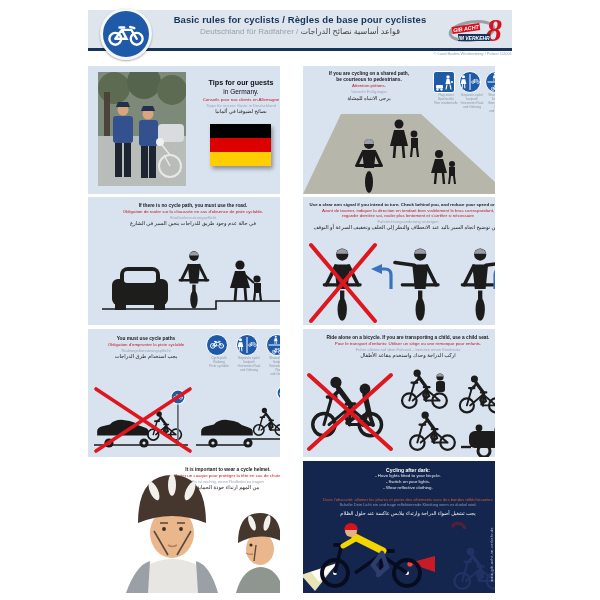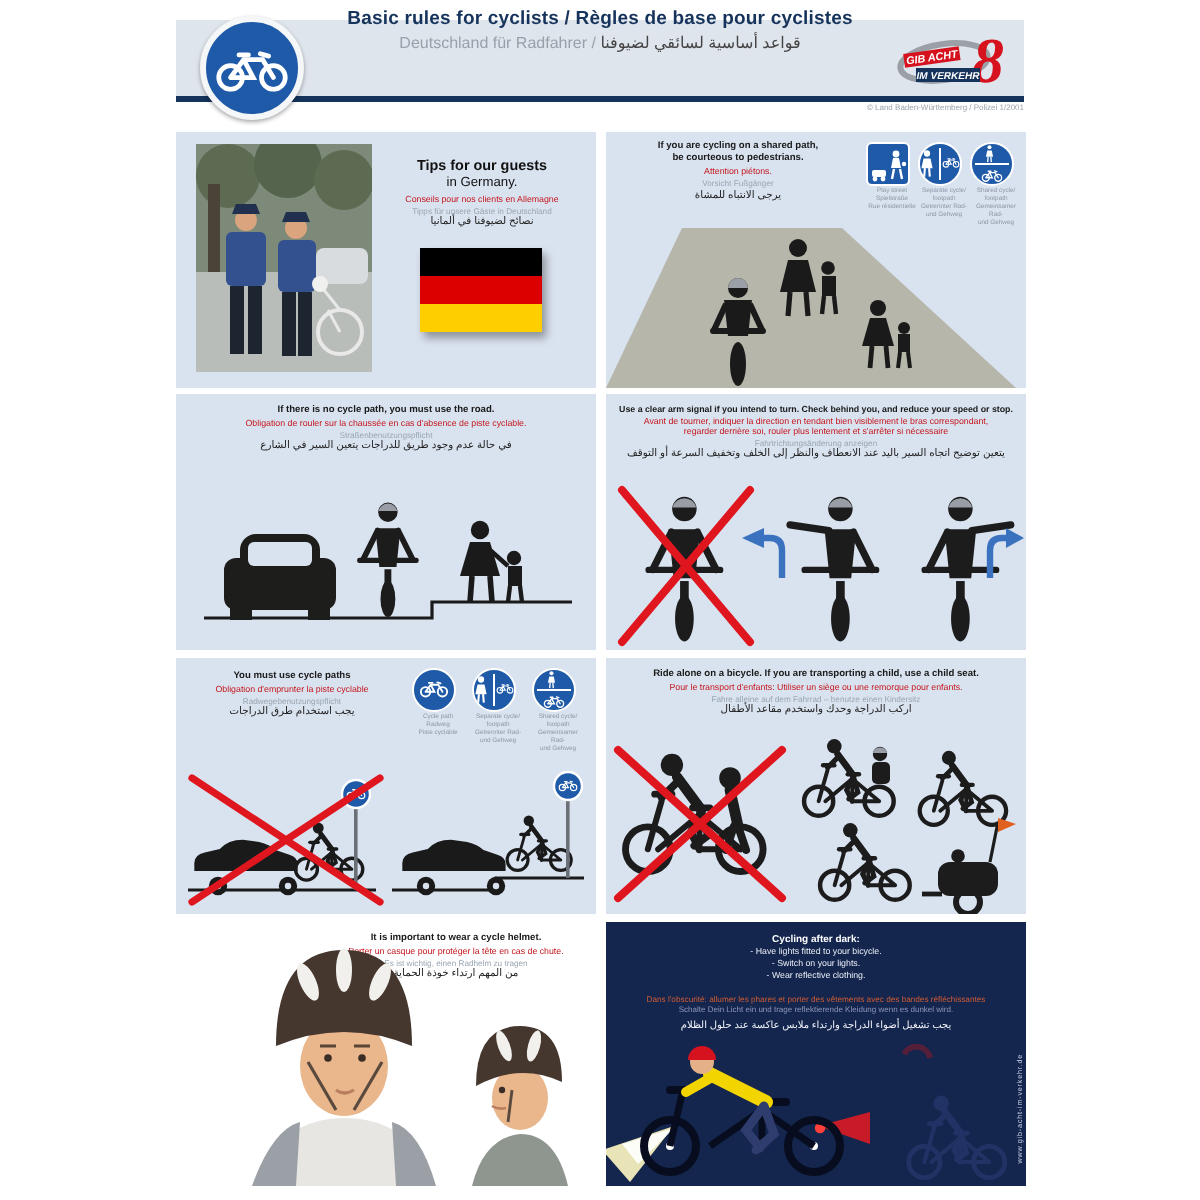--- a/index.html
+++ b/index.html
@@ -5,29 +5,29 @@
   html,body{margin:0;padding:0;background:#ffffff;width:600px;height:600px;
     font-family:"Liberation Sans","DejaVu Sans",sans-serif;}
   #poster{position:relative;width:600px;height:600px;background:#fff;overflow:hidden;}
 
   
   #header-bar{position:absolute;left:88px;top:10px;width:424px;height:38px;
     background:#dfe5ec;border-bottom:3px solid #16335c;}
   #logo-circle{position:absolute;left:100px;top:8px;width:52px;height:52px;border-radius:50%;
     background:#1e5aa8;border:3px solid #f4f6f8;box-shadow:0 1px 2px rgba(0,0,0,.35);box-sizing:border-box;
     display:flex;align-items:center;justify-content:center;z-index:3;}
-  #title-block{position:absolute;left:165px;top:4px;width:270px;text-align:center;z-index:2;}
+  #title-block{position:absolute;left:165px;top:14px;width:270px;text-align:center;z-index:2;}
   .title-main{font-size:9.5px;font-weight:bold;color:#16335c;letter-spacing:.1px;}
   .title-sub{margin-top:2px;font-size:8px;color:#98a1a9;}
   .title-sub .ar{color:#444;}
   #ga-logo{position:absolute;left:446px;top:11px;width:64px;height:36px;z-index:3;}
   #copyright{position:absolute;right:88px;top:51px;font-size:4px;color:#9aa3ab;}
 
   
-  .panel{position:absolute;width:210px;height:128px;background:#d9e2ef;overflow:hidden;}
+  .panel{position:absolute;width:192px;height:128px;background:#d9e2ef;overflow:hidden;}
   .panel.white{background:#ffffff;}
   .panel.dark{background:#15264e;}
   #p1{left:88px;top:66px;}   #p2{left:303px;top:66px;}
   #p3{left:88px;top:197px;}  #p4{left:303px;top:197px;}
   #p5{left:88px;top:329px;}  #p6{left:303px;top:329px;}
   #p7{left:88px;top:461px;height:132px;} #p8{left:303px;top:461px;height:132px;}
 
   .tcenter{text-align:center;line-height:1.3;}
   .en{font-size:4.8px;font-weight:bold;color:#1a1a1a;}
   .fr{font-size:4.4px;color:#c4161c;}
@@ -100,21 +100,21 @@
   <div id="header-bar"></div>
   <div id="logo-circle">
     <svg width="38" height="26" viewBox="0 0 64 40">
         <use href="#bike-w"></use>
       </svg>
   </div>
   <div id="title-block">
     <div class="title-main">Basic rules for cyclists / Règles de base pour cyclistes</div>
     <div class="title-sub">
       <span>Deutschland für Radfahrer /</span>
-      <span class="ar" dir="rtl">قواعد أساسية لسائقي لضيوفنا</span>
+      <span class="ar" dir="rtl">قواعد أساسية نصائح الدراجات</span>
     </div>
   </div>
   <svg id="ga-logo" viewBox="0 0 64 36">
     <ellipse cx="26" cy="20" rx="22" ry="9" fill="none" stroke="#9aa0a6" stroke-width="3" transform="rotate(-8 26 20)"></ellipse>
     <text x="48" y="30" font-size="32" font-style="italic" font-weight="bold" fill="#d5121e" text-anchor="middle" font-family="Liberation Serif,serif">8</text>
     <g transform="rotate(-8 20 18)">
       <rect x="6" y="14" width="28" height="7" fill="#d5121e"></rect>
       <text x="20" y="19.5" font-size="5.4" font-style="italic" font-weight="bold" fill="#ffffff" text-anchor="middle">GIB ACHT</text>
     </g>
     <rect x="12" y="23" width="32" height="7" fill="#16335c"></rect>

